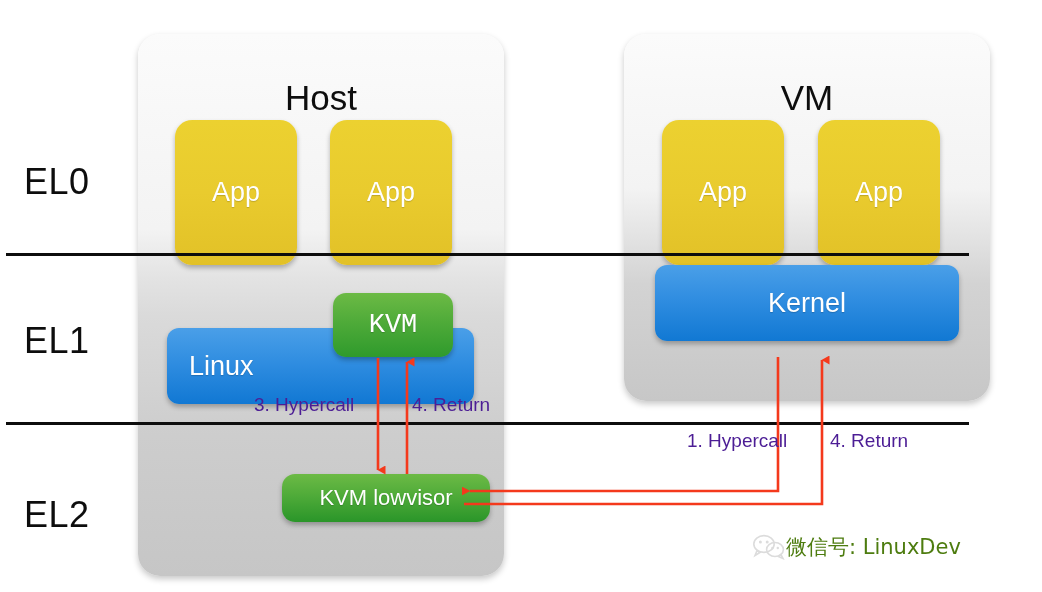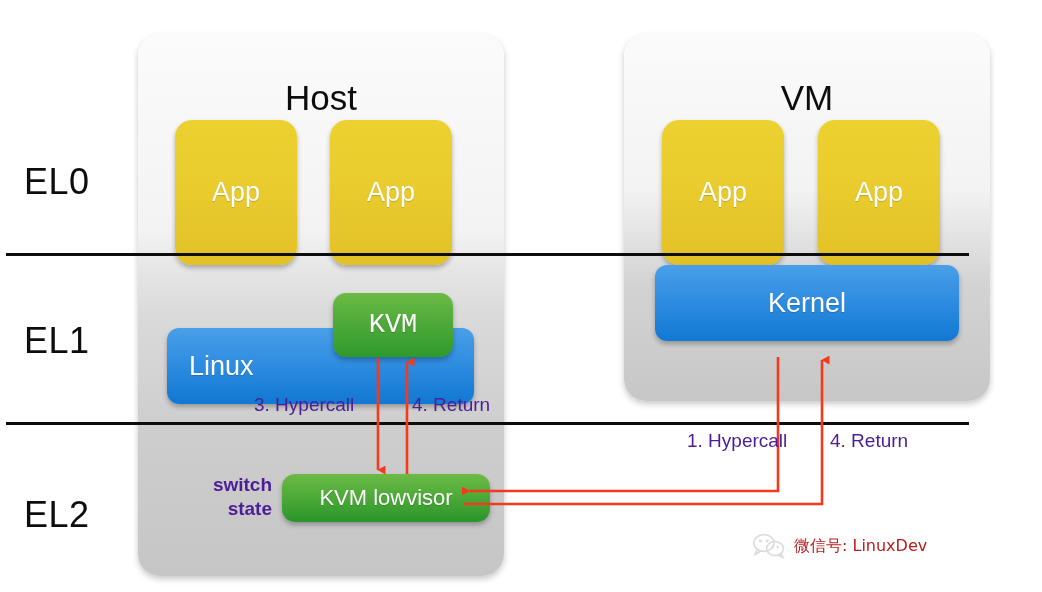--- a/index.html
+++ b/index.html
@@ -148,23 +148,22 @@
     width: 1042px; height: 592px;
     pointer-events: none;
   }
 
   
   #watermark {
     position: absolute;
     left: 752px; top: 533px;
     display: flex;
     align-items: center;
-    gap: 8px;
-    color: #b91c1c;
-    font-size: 16px;
+    color: #4d7c0f;
+    font-size: 21px;
     font-family: "DejaVu Sans", sans-serif;
     white-space: nowrap;
   }
   #watermark .wm-icon { display: block; }
 </style>
 </head>
 <body>
 
 <div id="stage">
 
@@ -180,21 +179,20 @@
     <div class="panel-title">VM</div>
   </div>
 
   <div class="box box-app" id="host-app-1">App</div>
   <div class="box box-app" id="host-app-2">App</div>
 
   <div class="box box-linux" id="host-linux">Linux</div>
   <div class="box box-kvm" id="host-kvm">KVM</div>
 
   <div class="box box-lowvisor" id="kvm-lowvisor">KVM lowvisor</div>
-  <div class="red-label" id="label-switch-state">switch state</div>
 
   <div class="box box-app" id="vm-app-1">App</div>
   <div class="box box-app" id="vm-app-2">App</div>
 
   <div class="box box-kernel" id="vm-kernel">Kernel</div>
 
   <div class="divider" id="divider-el0-el1"></div>
   <div class="divider" id="divider-el1-el2"></div>
 
   <svg id="arrow-layer" viewBox="0 0 1042 592">

